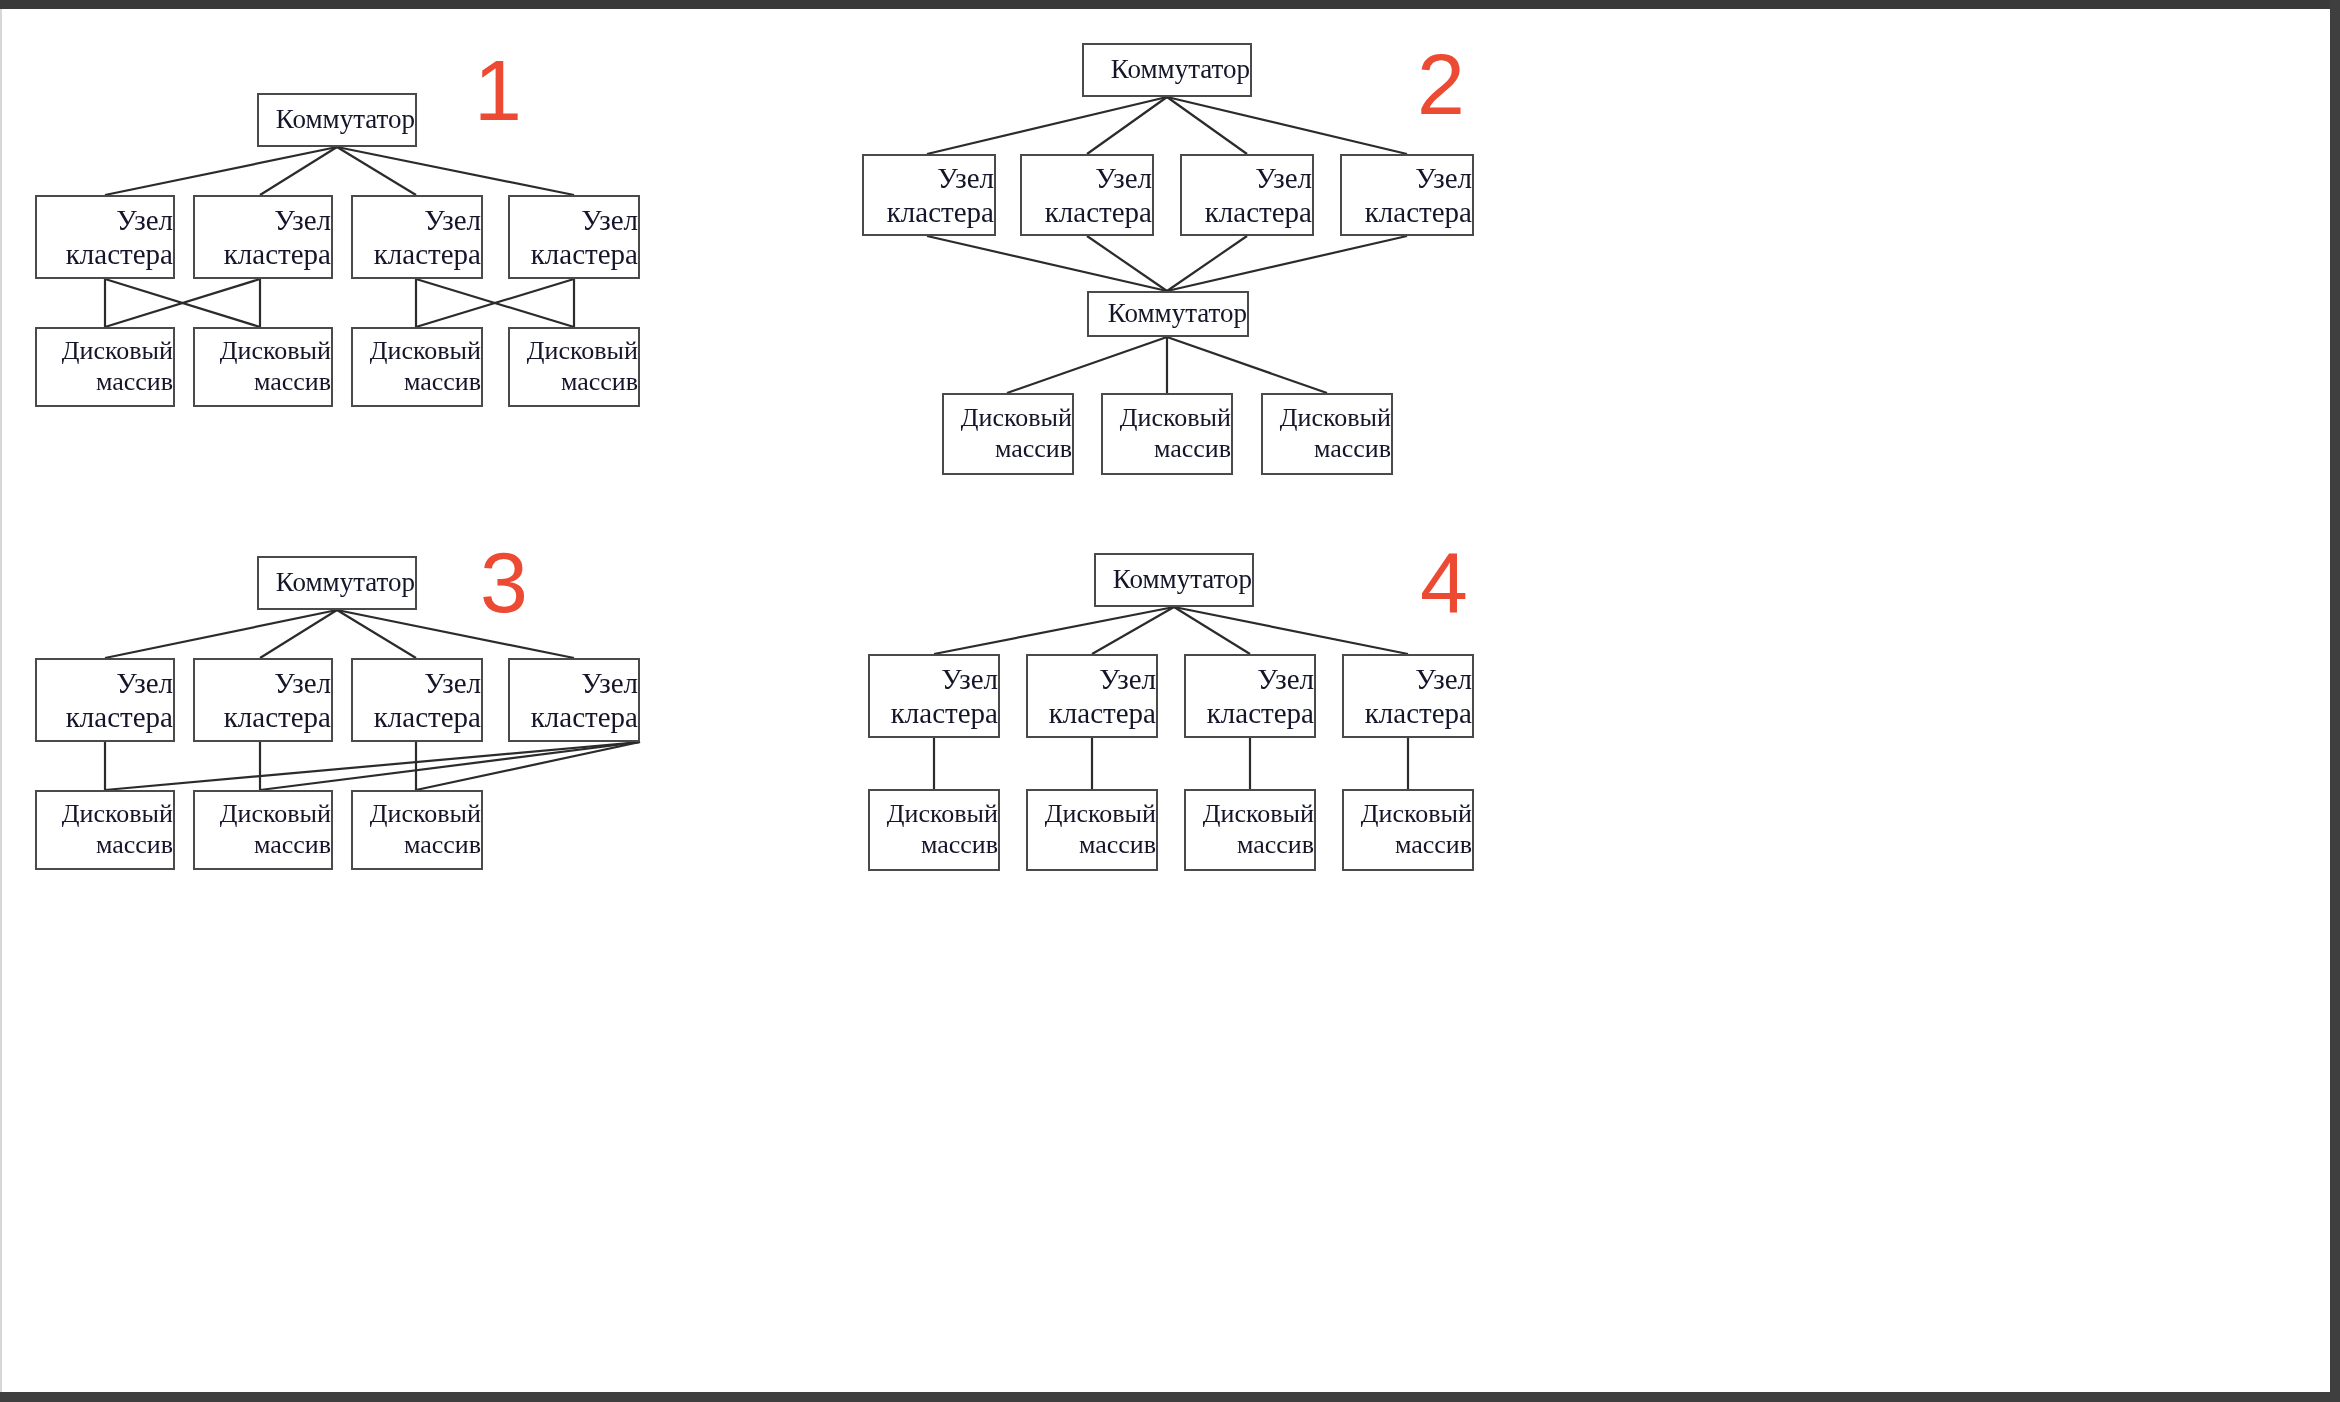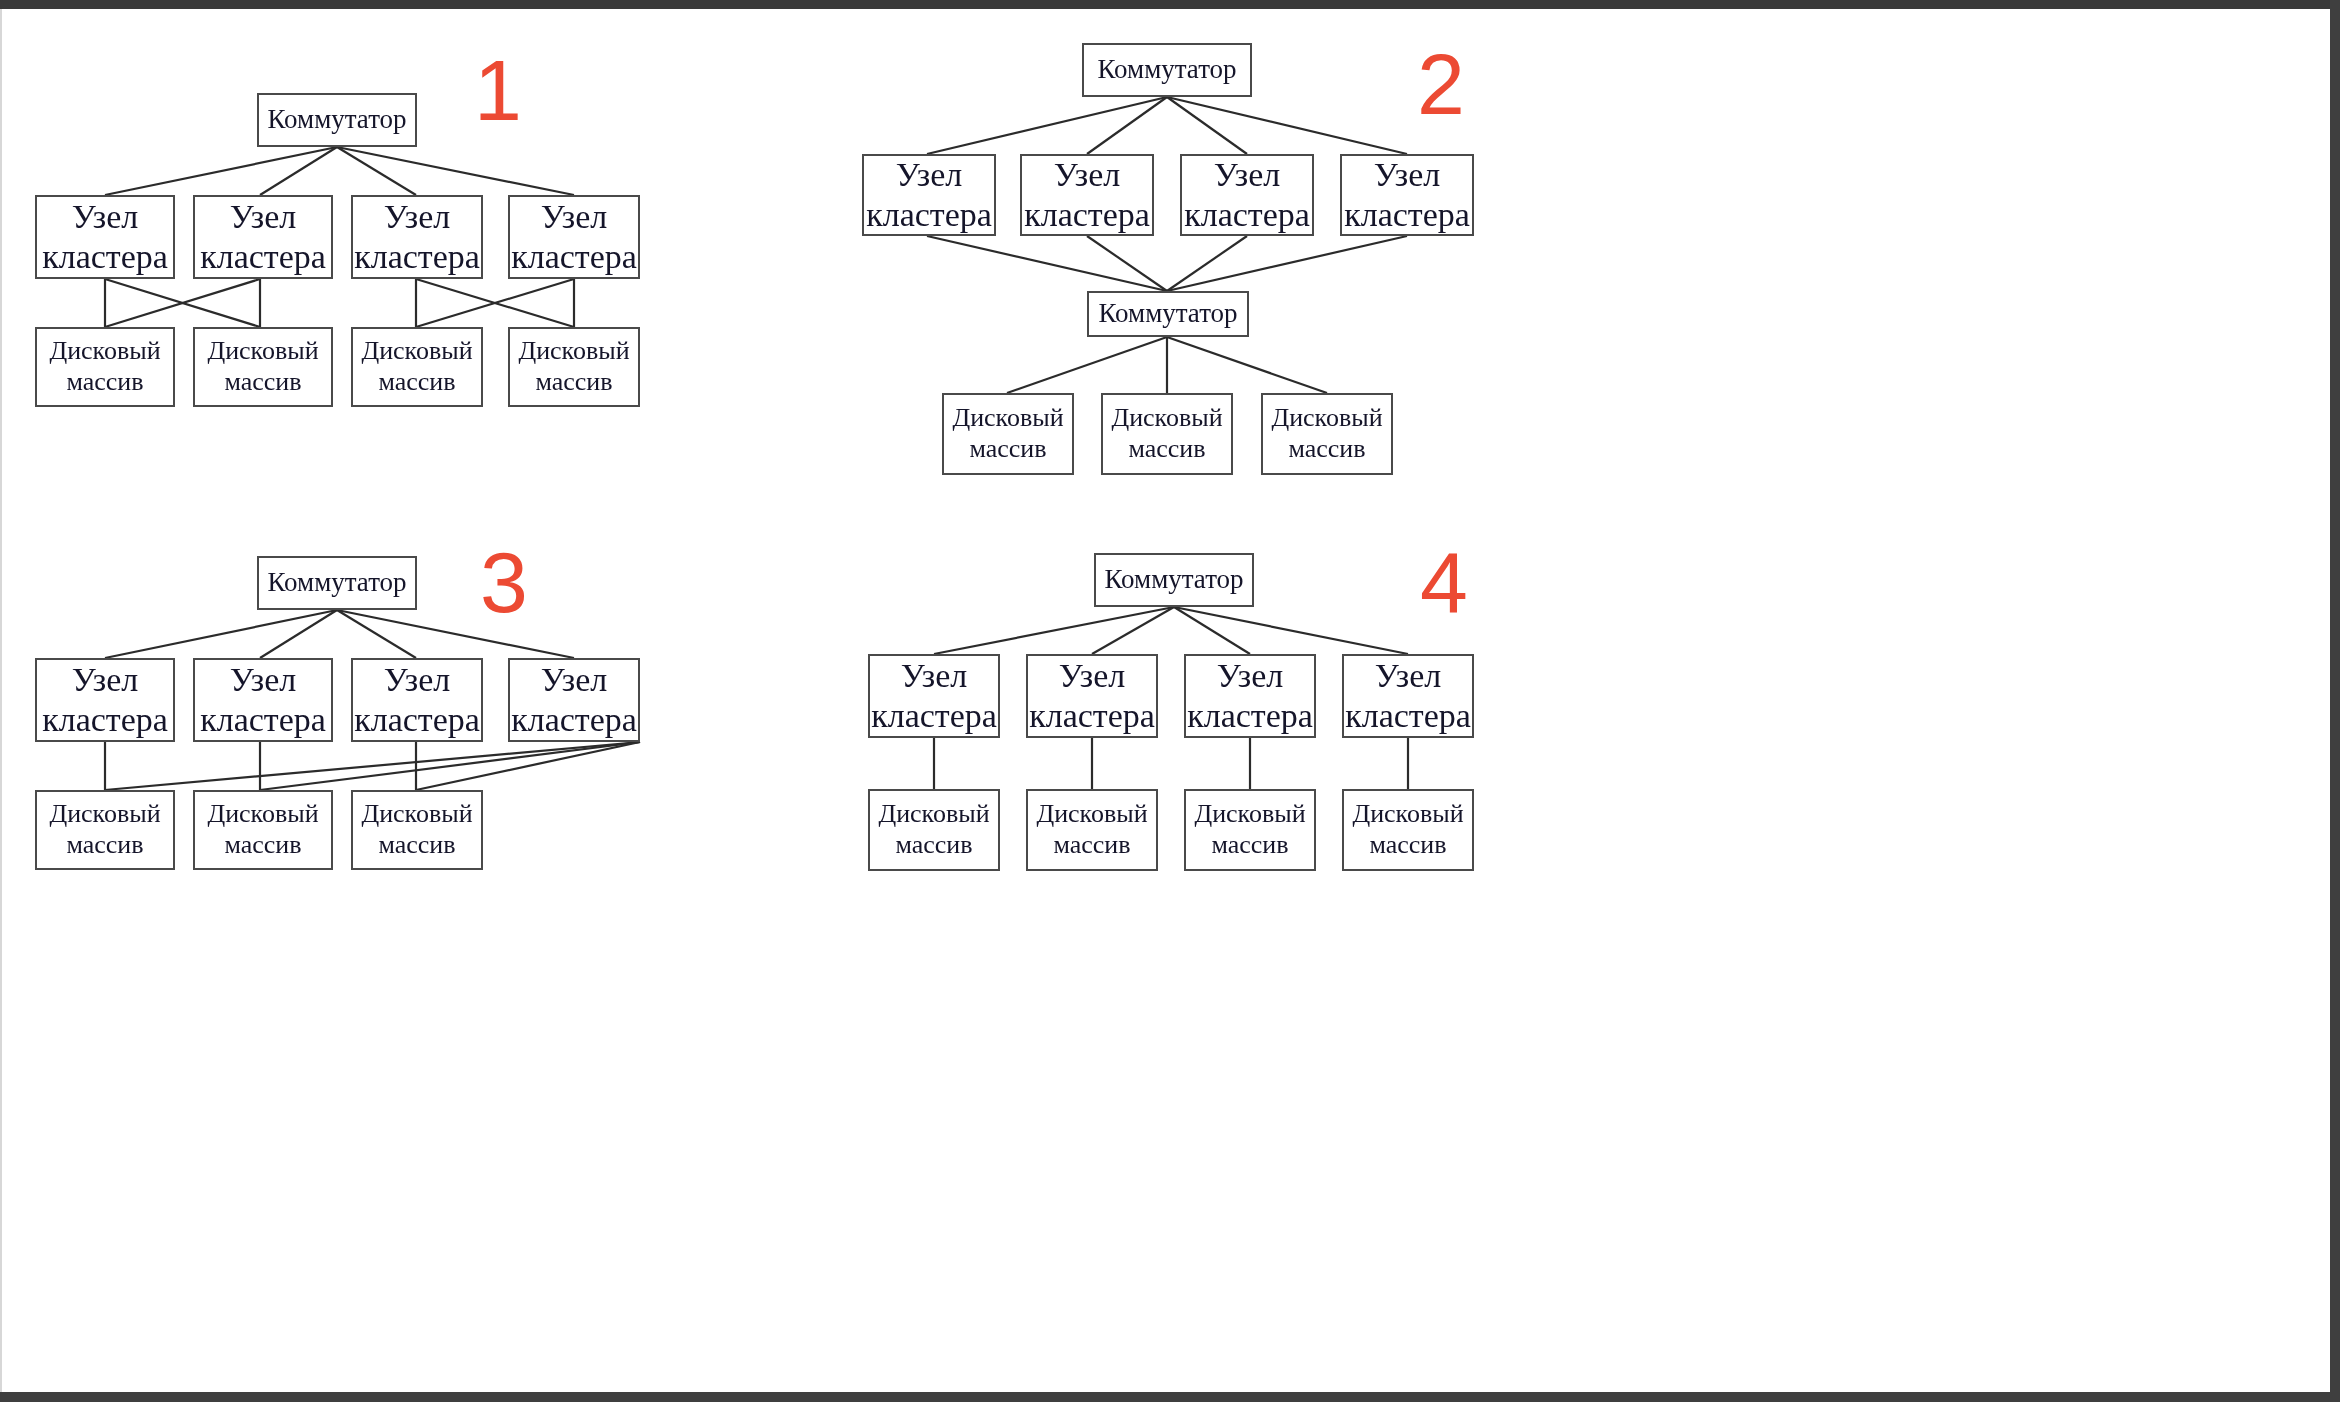--- a/index.html
+++ b/index.html
@@ -24,30 +24,30 @@
   .quadrant{position:absolute;}
   .svg-layer{position:absolute;left:0;top:0;overflow:visible;}
 
   .box{
     position:absolute;
     box-sizing:border-box;
     border:2px solid #4a4a4a;
     background:#ffffff;
     display:flex;
     flex-direction:column;
-    align-items:center;
+    align-items:flex-end;
     justify-content:center;
     color:#15152a;
     text-align:center;
     line-height:1.18;
     z-index:3;
   }
   .box span{display:block;white-space:nowrap;}
   .box.sw{font-size:27px;}
-  .box.nodebox{font-size:34px;}
+  .box.nodebox{font-size:29px;}
   .box.diskbox{font-size:26px;font-family:Liberation Serif, serif;}
 
   .num{
     position:absolute;
     color:#ec4a33;
     font-family:"Liberation Sans","DejaVu Sans",sans-serif;
     font-size:86px;
     font-weight:400;
     line-height:1;
     z-index:4;

